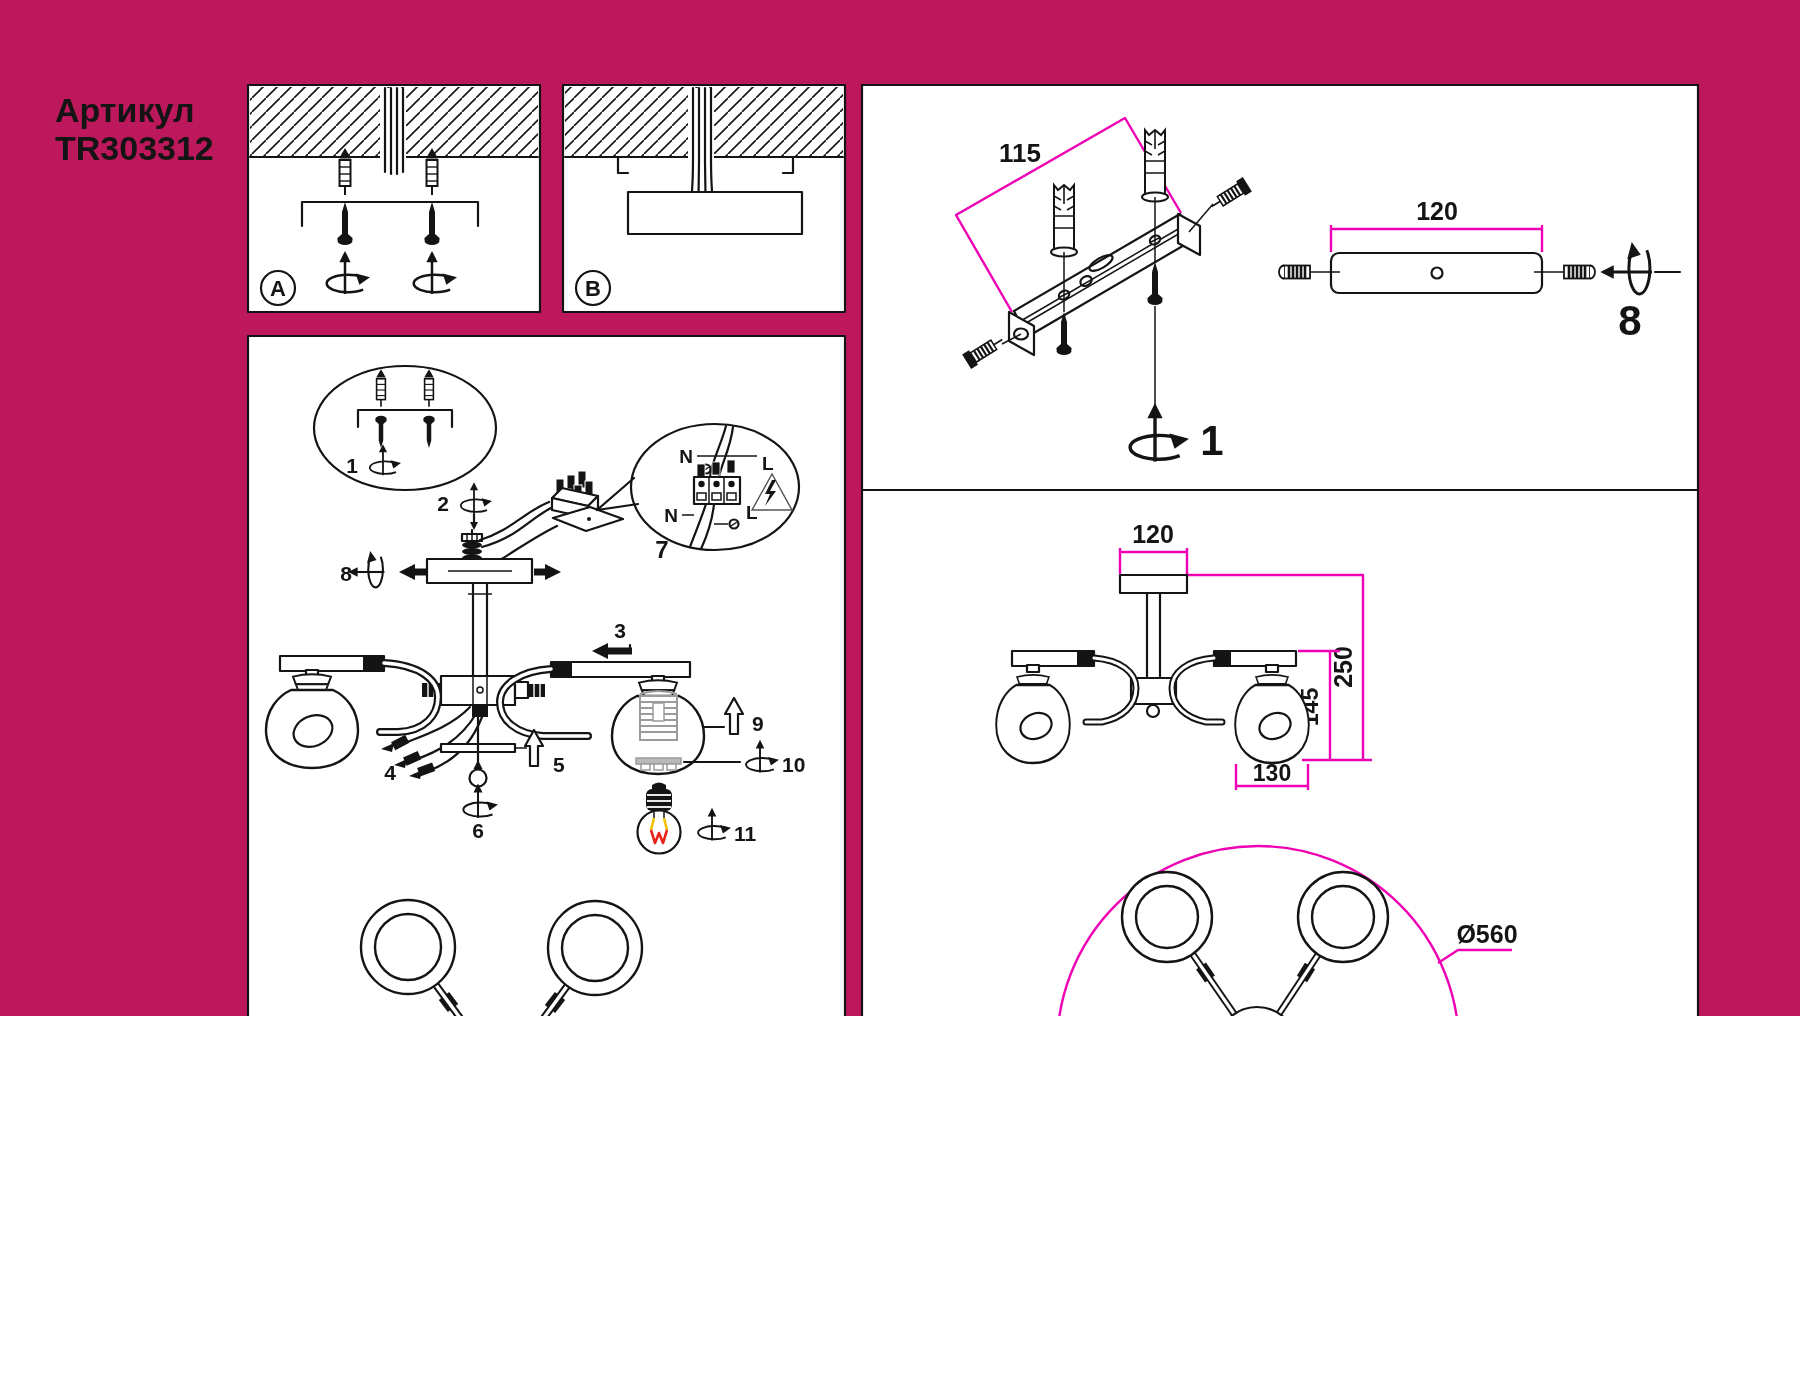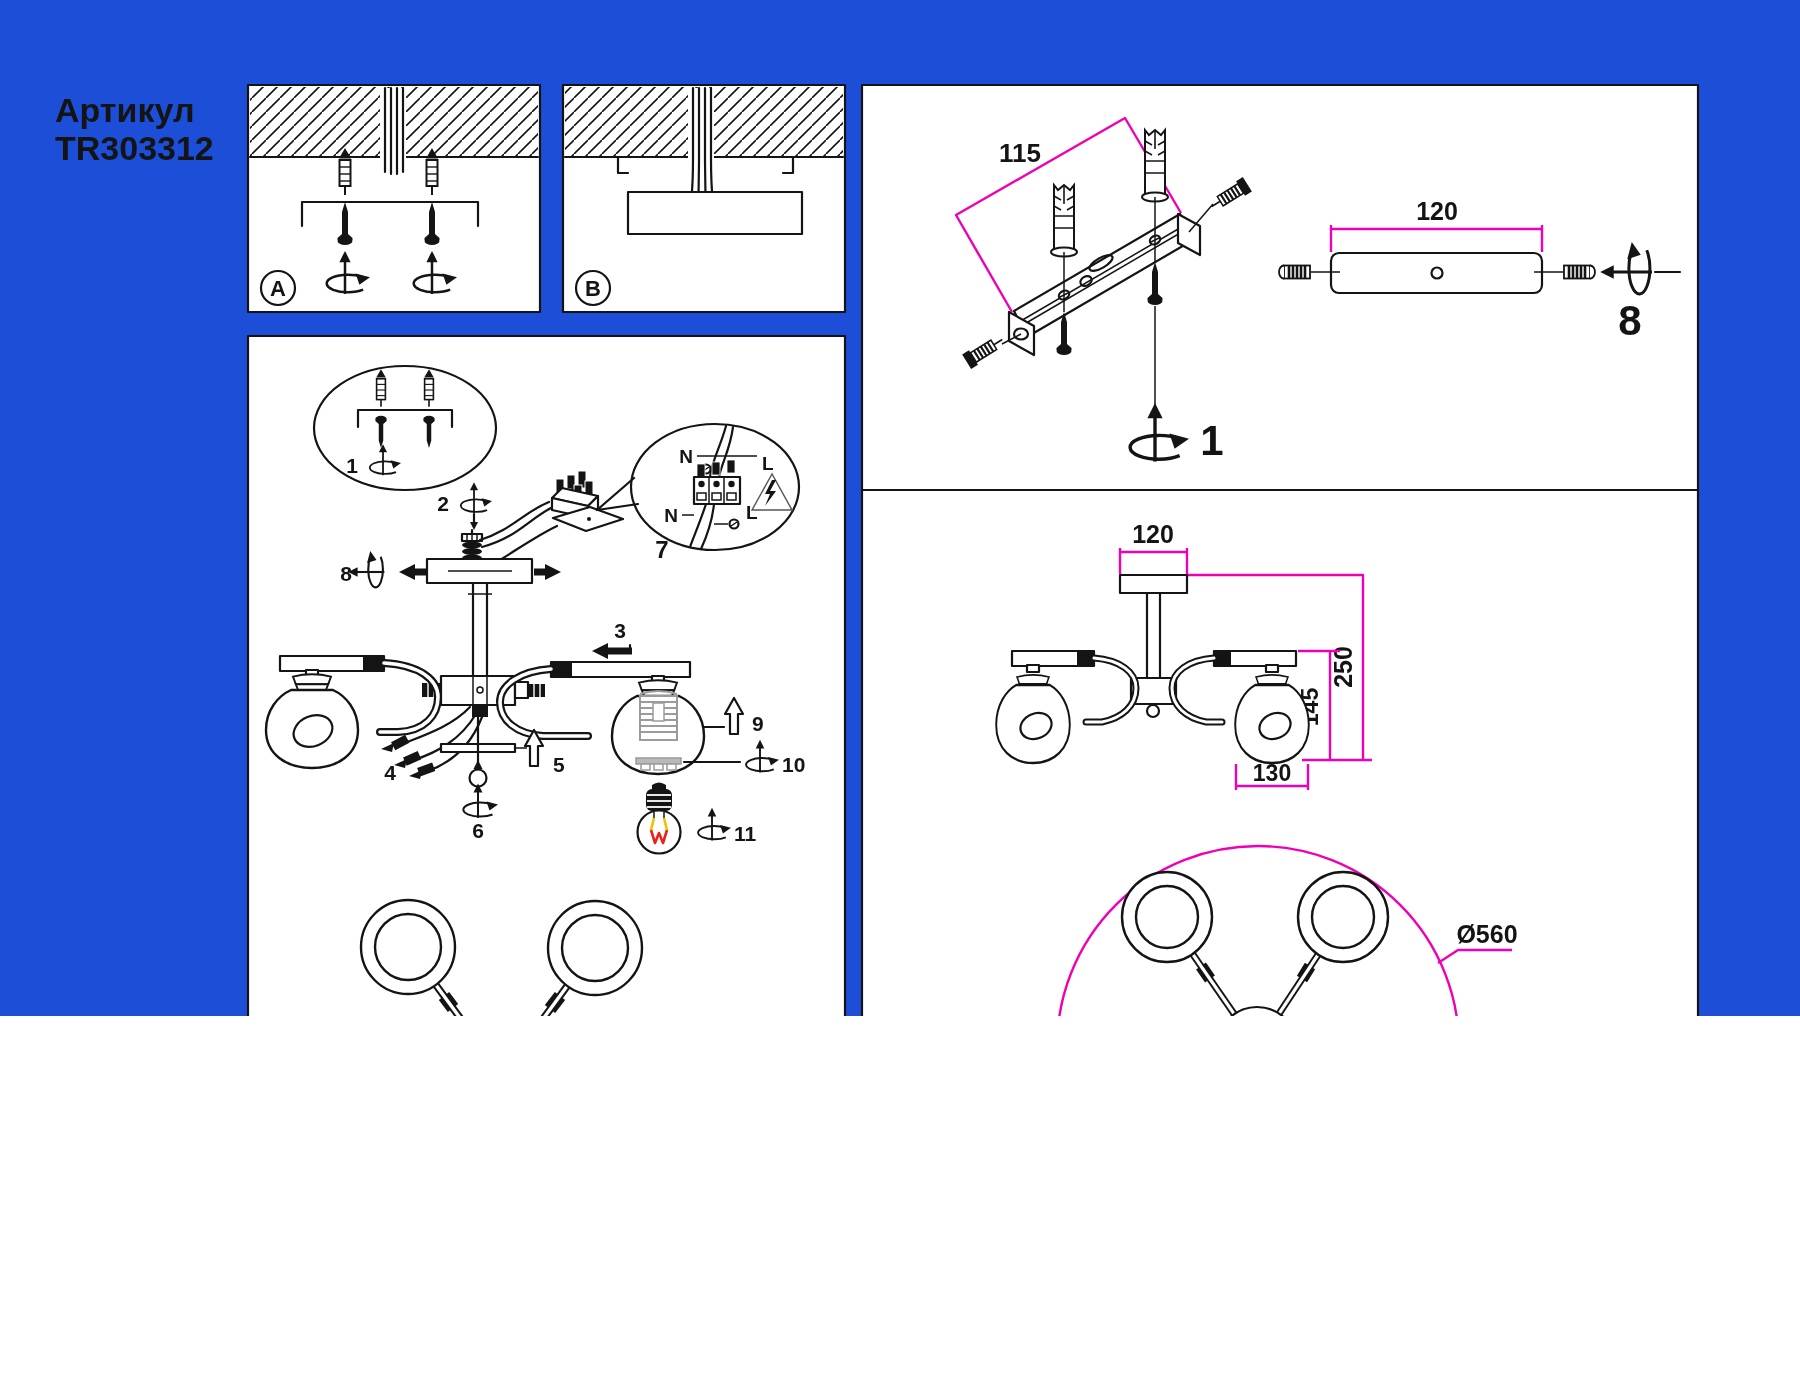--- a/index.html
+++ b/index.html
@@ -1,16 +1,16 @@
 <!DOCTYPE html>
 <html><head>
 <meta charset="utf-8">
 <style>
   html,body{margin:0;padding:0;background:#ffffff;}
-  .stage{position:relative;width:1800px;height:1016px;background:#1d4ed8;overflow:hidden;
+  .stage{position:relative;width:1800px;height:1016px;background:#be185d;overflow:hidden;
          font-family:"Liberation Sans",sans-serif;}
   svg{position:absolute;left:0;top:0;}
   .ln{stroke:#141414;stroke-width:2.2;fill:none;stroke-linecap:round;stroke-linejoin:round;}
   .lnf{stroke:#141414;stroke-width:2.2;fill:#ffffff;stroke-linejoin:round;}
   .thin{stroke:#141414;stroke-width:1.5;fill:none;}
   .blk{fill:#141414;stroke:none;}
   .mag{stroke:#ee00b4;stroke-width:2.4;fill:none;stroke-linejoin:round;}
   .txt{font-family:"Liberation Sans",sans-serif;font-weight:700;fill:#141414;}
   .ttl{font-family:"Liberation Sans",sans-serif;font-weight:600;fill:#141414;font-size:34px;}
   .gray{stroke:#9b9b9b;stroke-width:2;fill:none;}

